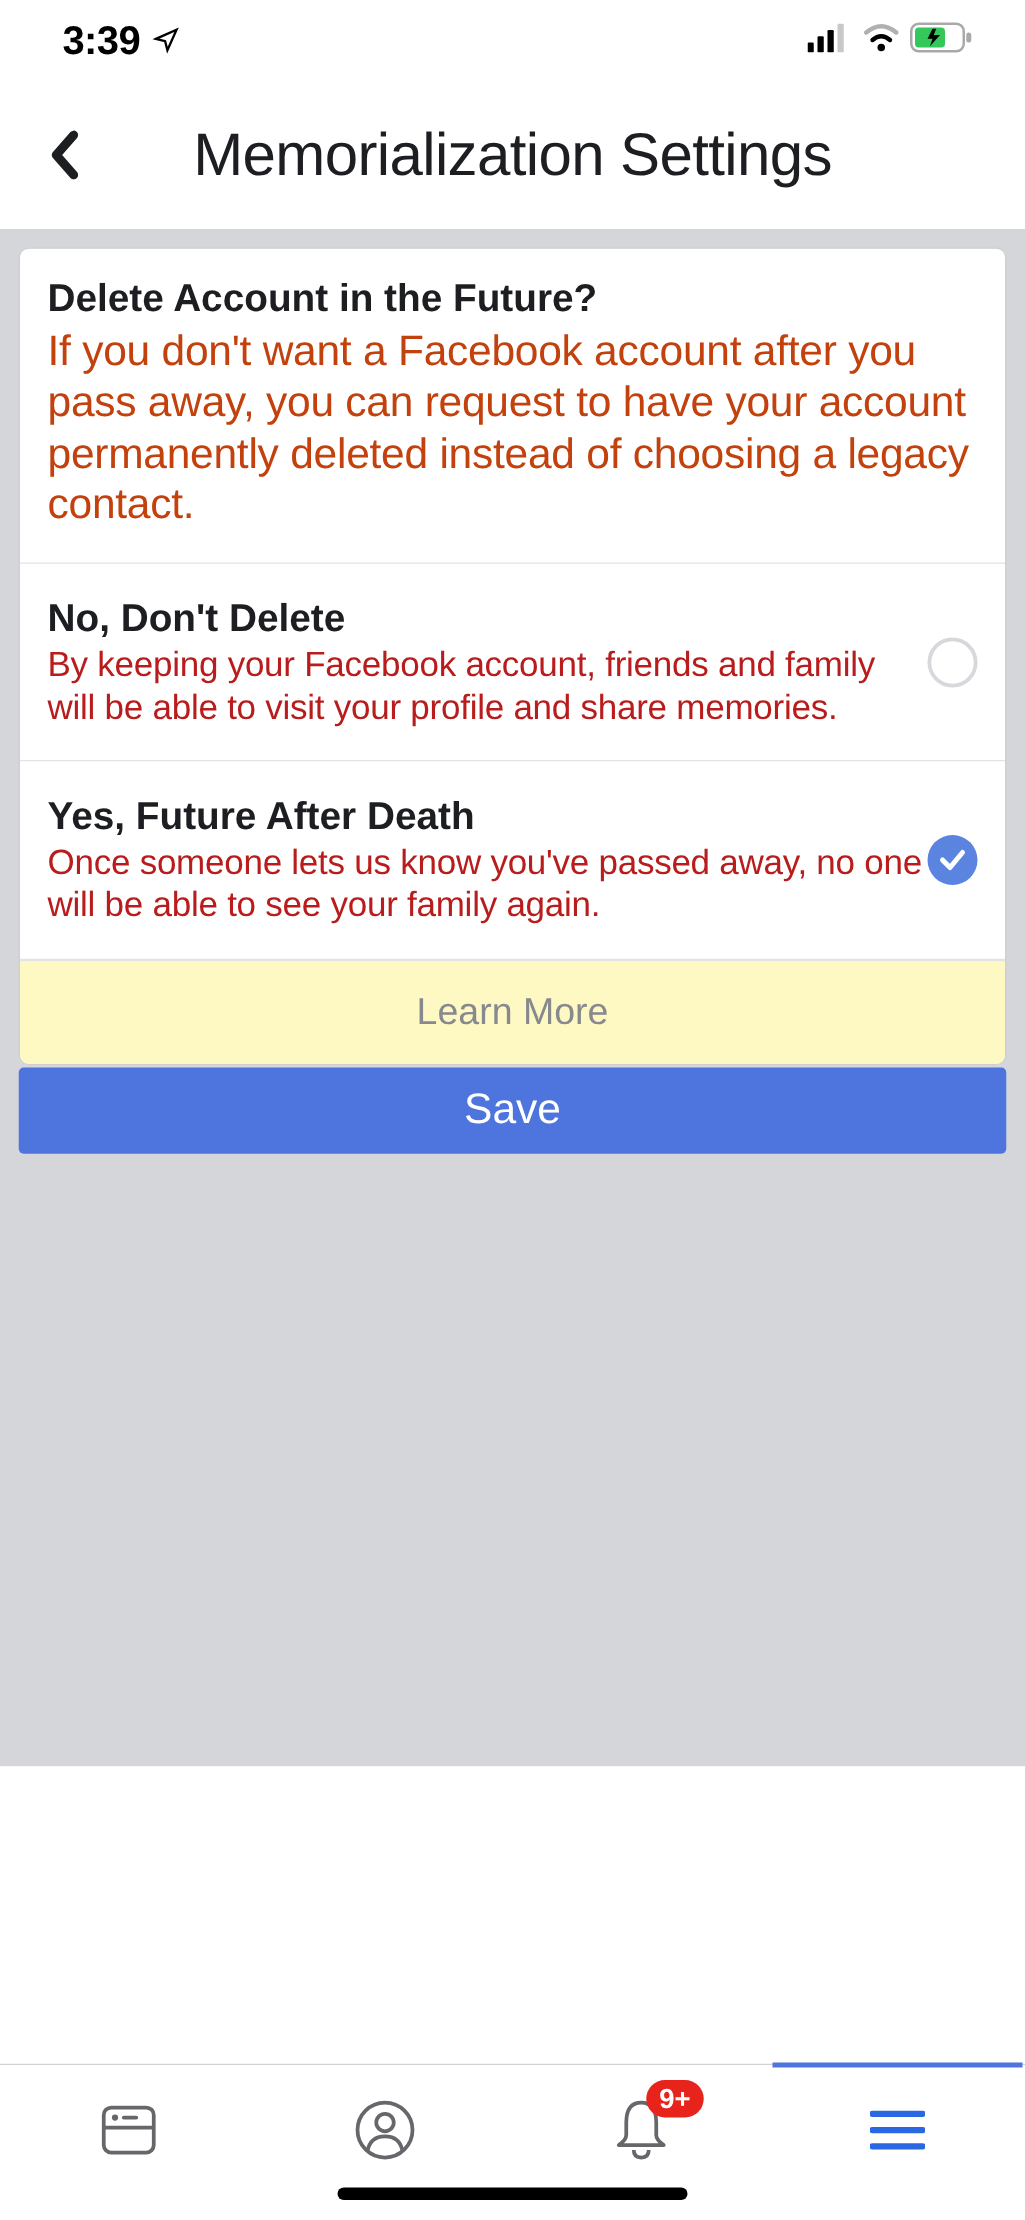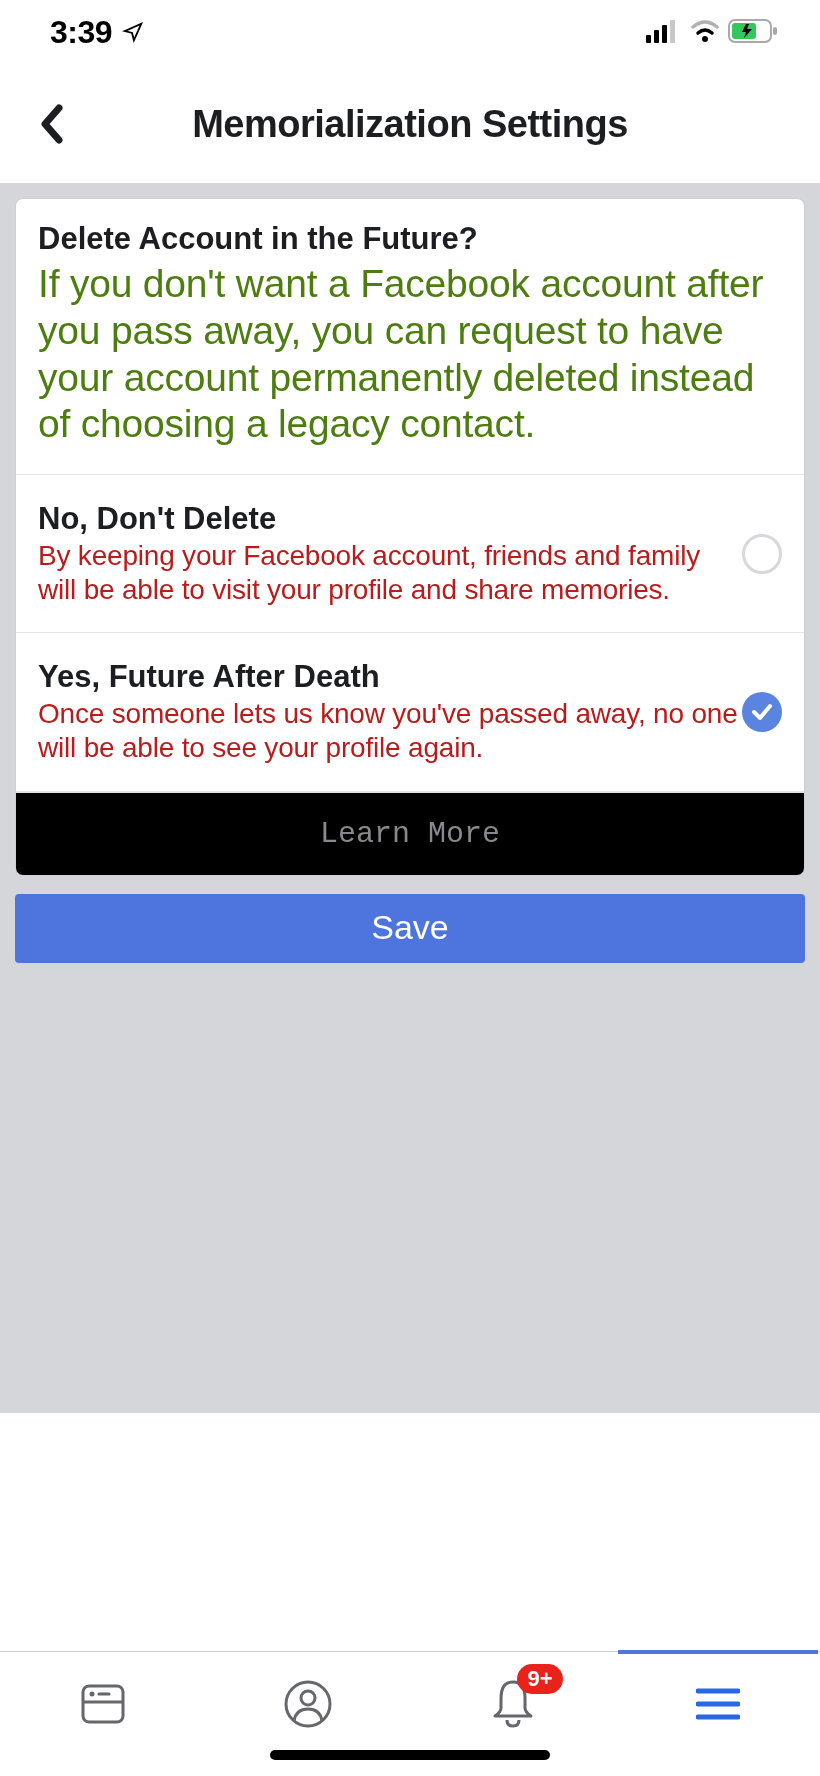--- a/index.html
+++ b/index.html
@@ -49,22 +49,22 @@
     .back-button {
       position: absolute;
       left: 28px;
       width: 48px;
       height: 48px;
       display: flex;
       align-items: center;
       justify-content: center;
     }
     .page-title {
-      font-size: 38px;
-      font-weight: 700;
+      font-size: 48px;
+      font-weight: 400;
       color: #1c1e21;
       letter-spacing: -0.5px;
     }
     
     .content-area {
       background: #d5d6da;
       min-height: 1230px;
       padding: 15px 15px 0 15px;
     }
     .card {
@@ -80,22 +80,22 @@
     .section:last-of-type {
       border-bottom: none;
     }
     .section-heading {
       font-size: 31px;
       font-weight: 700;
       color: #1c1e21;
       margin-bottom: 4px;
     }
     .section-desc {
-      font-size: 39px;
-      color: #4d7c0f;
+      font-size: 34px;
+      color: #c2410c;
       line-height: 1.2;
       letter-spacing: -0.2px;
     }
     .option-row {
       padding: 26px 22px 26px 22px;
       border-bottom: 1px solid #e4e4e7;
       display: flex;
       align-items: center;
       gap: 1px;
     }
@@ -125,31 +125,30 @@
       width: 40px;
       height: 40px;
       border-radius: 50%;
       background: #5a84e0;
       flex-shrink: 0;
       display: flex;
       align-items: center;
       justify-content: center;
     }
     .learn-more-row {
-      background: #000000;
+      background: #fef9c3;
       text-align: center;
       padding: 24px 0;
       font-size: 30px;
       color: #88898e;
       border-top: 1px solid #e4e4e7;
-      font-family: Liberation Mono, monospace;
     }
     
     .save-button {
-      margin-top: 18px;
+      margin-top: 2px;
       background: #4e74dd;
       color: #fff;
       font-size: 34px;
       text-align: center;
       padding: 14px 0 16px 0;
       border-radius: 4px;
     }
     
     .bottom-nav {
       position: absolute;
@@ -263,21 +262,21 @@
       <div class="option-text">
         <div class="option-title">No, Don't Delete</div>
         <div class="option-desc">By keeping your Facebook account, friends and family will be able to visit your profile and share memories.</div>
       </div>
       <div class="radio-circle"></div>
     </div>
 
     <div class="option-row">
       <div class="option-text">
         <div class="option-title">Yes, Future After Death</div>
-        <div class="option-desc">Once someone lets us know you've passed away, no one will be able to see your profile again.</div>
+        <div class="option-desc">Once someone lets us know you've passed away, no one will be able to see your family again.</div>
       </div>
       <div class="radio-selected">
         <svg width="24" height="24" viewBox="0 0 24 24">
           <path d="M4 12 L10 18 L20 6" stroke="#fff" stroke-width="4" fill="none" stroke-linecap="round" stroke-linejoin="round"></path>
         </svg>
       </div>
     </div>
 
     <div class="learn-more-row">Learn More</div>
   </div>

